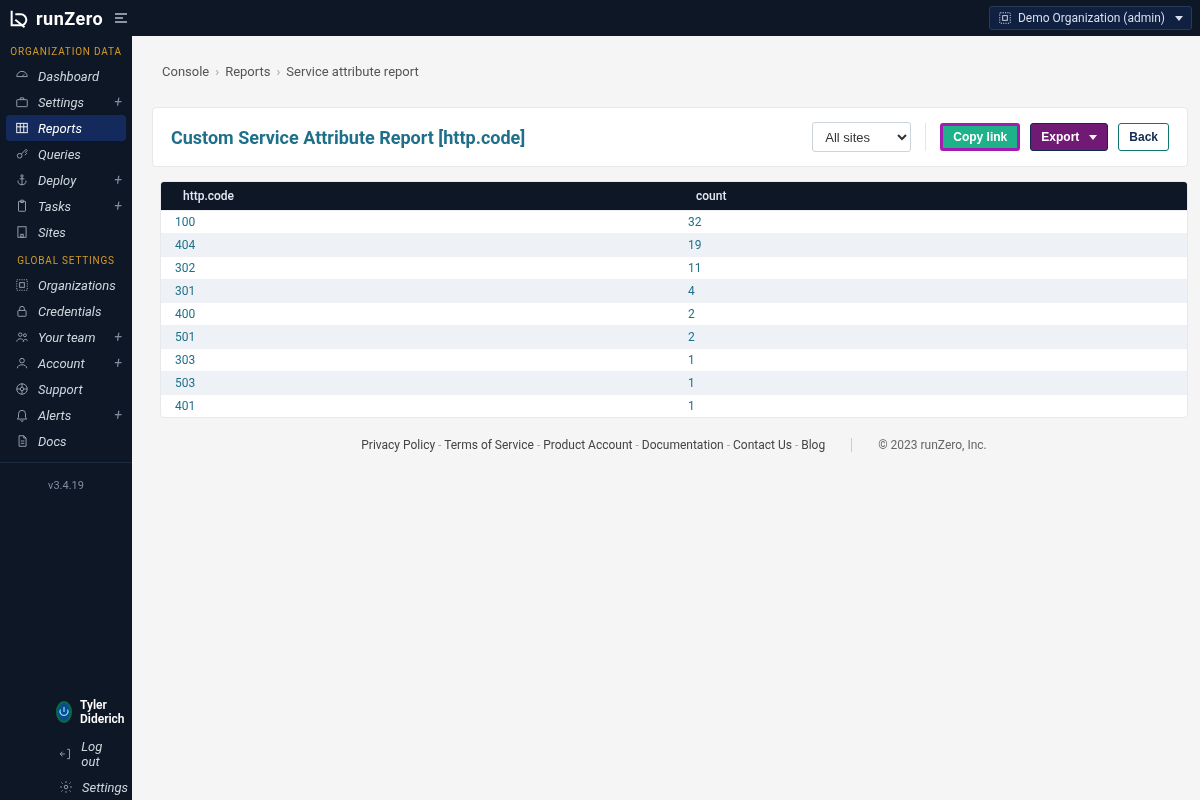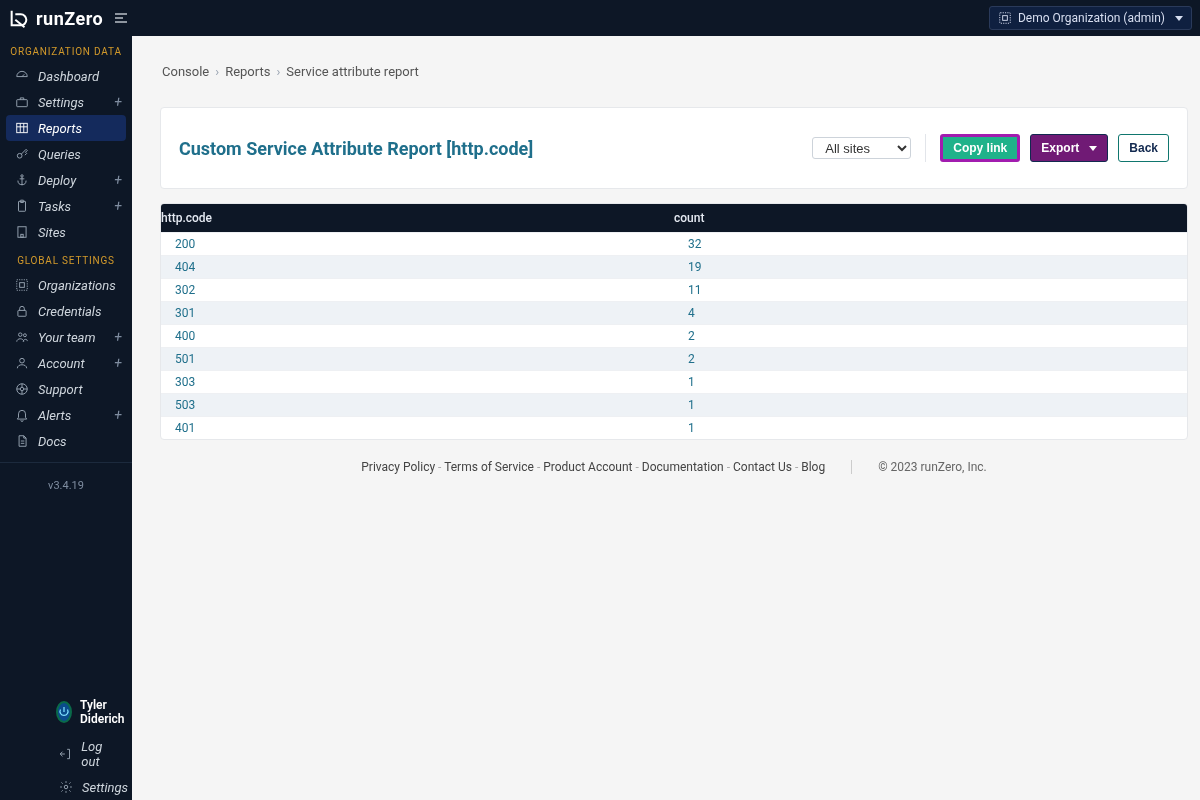--- a/index.html
+++ b/index.html
@@ -64,44 +64,44 @@
   }
   .breadcrumbs {
     padding: 28px 14px; font-size: 13px; color: #555;
     display: flex; align-items: flex-start; gap: 6px;
   }
   .breadcrumbs a { color: #555; text-decoration: none; }
   .chev { color: #9aa4b2; }
 
   .panel {
     background: #fff; border: 1px solid #e6e8eb; border-radius: 4px;
-    margin: 0 12px 14px 12px; padding: 26px 18px;
+    margin: 0 12px 14px 4px; padding: 14px 18px;
     display: flex; align-items: center; justify-content: space-between;
   }
   .panel-title { color: #1f6f8b; font-size: 18px; font-weight: 700; }
   .panel-actions { display: flex; align-items: center; gap: 10px; }
   .divider-v { width: 1px; height: 28px; background: #e2e5ea; margin: 0 4px; }
   select.site-select {
-    height: 22px; border: 1px solid #cdd3da; border-radius: 3px; background: #fff;
+    height: 30px; border: 1px solid #cdd3da; border-radius: 3px; background: #fff;
     padding: 0 24px 0 8px; font-size: 13px; color: #333;
   }
   .btn { height: 28px; border-radius: 3px; font-size: 12px; font-weight: 700; padding: 0 10px; cursor: pointer; display: inline-flex; align-items: center; gap: 6px; }
   .btn-teal { background: #1fb28a; color: #fff; border: 3px solid #a21caf; }
   .btn-navy { background: #701a75; color: #fff; border: 1px solid #12294f; }
   .btn-outline { background: #fff; color: #12294f; border: 1px solid #0f766e; }
   .btn .caret-down { border-top-color: currentColor; }
 
   .table-wrap {
     margin: 0 12px 14px 12px; background: #fff; border: 1px solid #e6e8eb; border-radius: 4px;
     overflow: hidden;
   }
   table { width: 100%; border-collapse: collapse; }
   thead th {
     background: #0d1726; color: #e5eaf2; text-align: left; font-weight: 500;
-    font-size: 12px; padding: 7px 0;
+    font-size: 12px; padding: 7px 22px;
   }
   tbody td {
     padding: 4px 14px; font-size: 12px; border-top: 1px solid #eef0f3;
   }
   tbody tr:nth-child(even) td { background: #eef2f6; }
   tbody td a { color: #1f6f8b; text-decoration: none; }
 
   .footer {
     text-align: center; color: #666; font-size: 12px; padding: 6px 0 18px 0;
     display: flex; align-items: center; justify-content: center; gap: 6px; flex-wrap: wrap;
@@ -399,21 +399,21 @@
   <div class="table-wrap">
     <table>
       <thead>
         <tr>
           <th style="width:50%;">http.code</th>
           <th>count</th>
         </tr>
       </thead>
       <tbody id="tbody">
           <tr>
-            <td><a href="#">200</a></td>
+            <td><a href="#">100</a></td>
             <td><a href="#">32</a></td>
           </tr>
           <tr>
             <td><a href="#">404</a></td>
             <td><a href="#">19</a></td>
           </tr>
           <tr>
             <td><a href="#">302</a></td>
             <td><a href="#">11</a></td>
           </tr>

